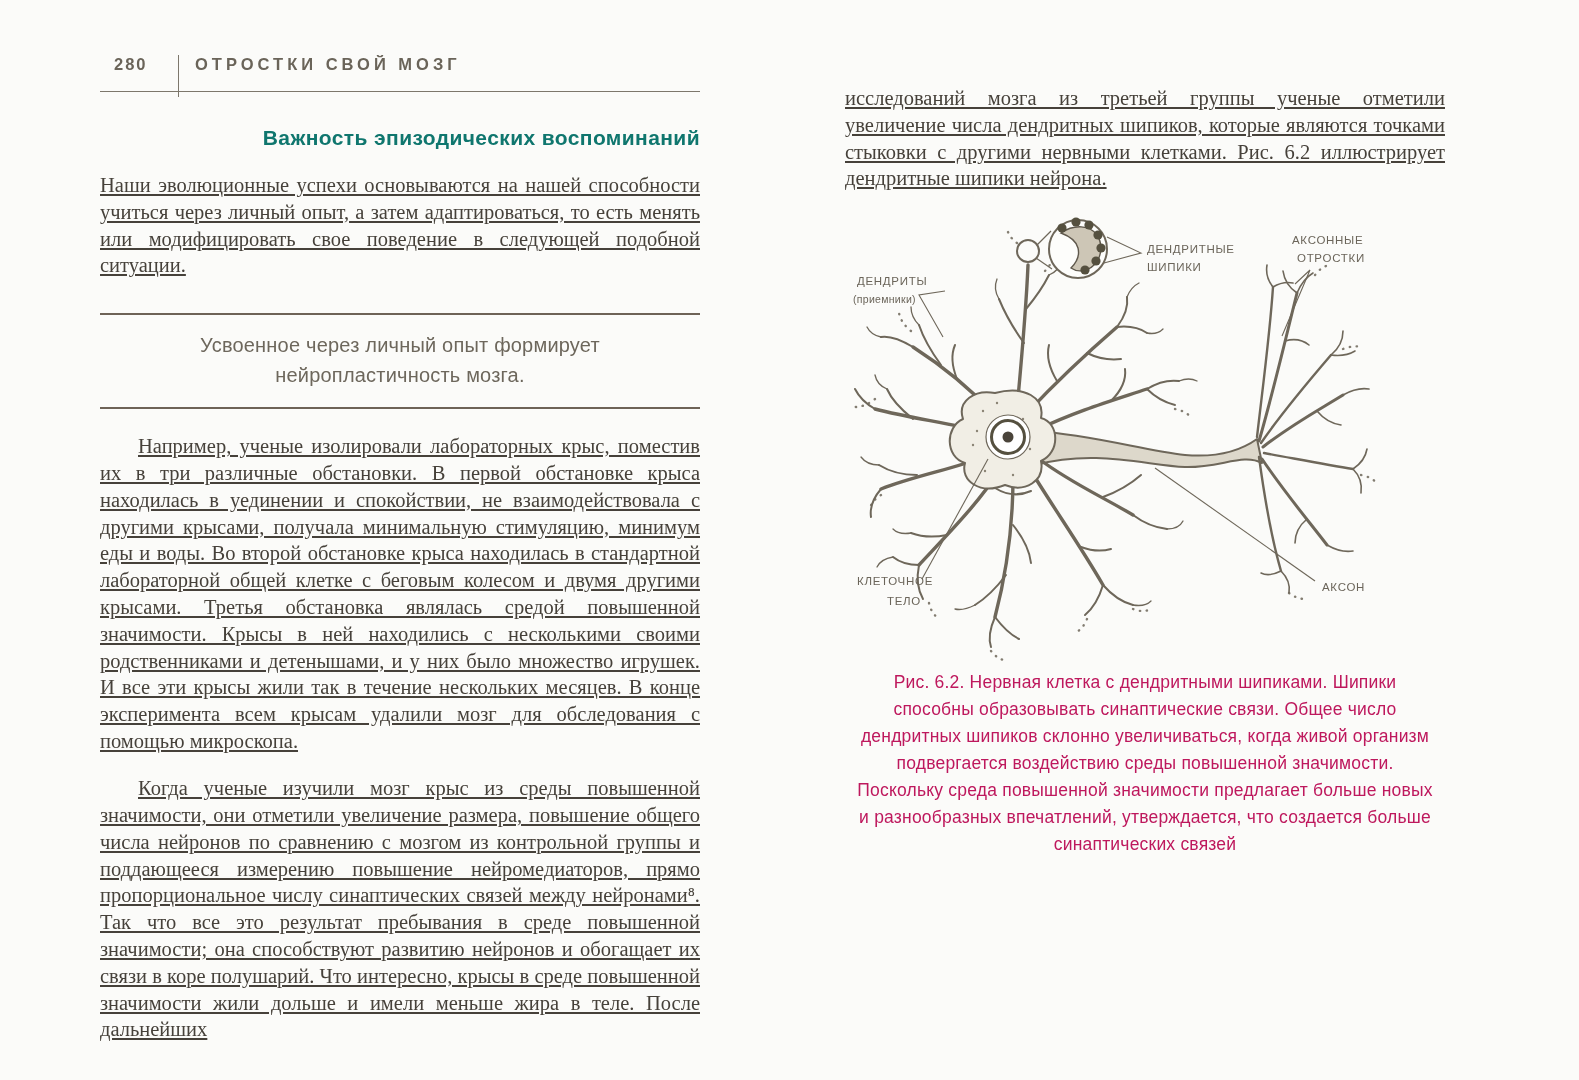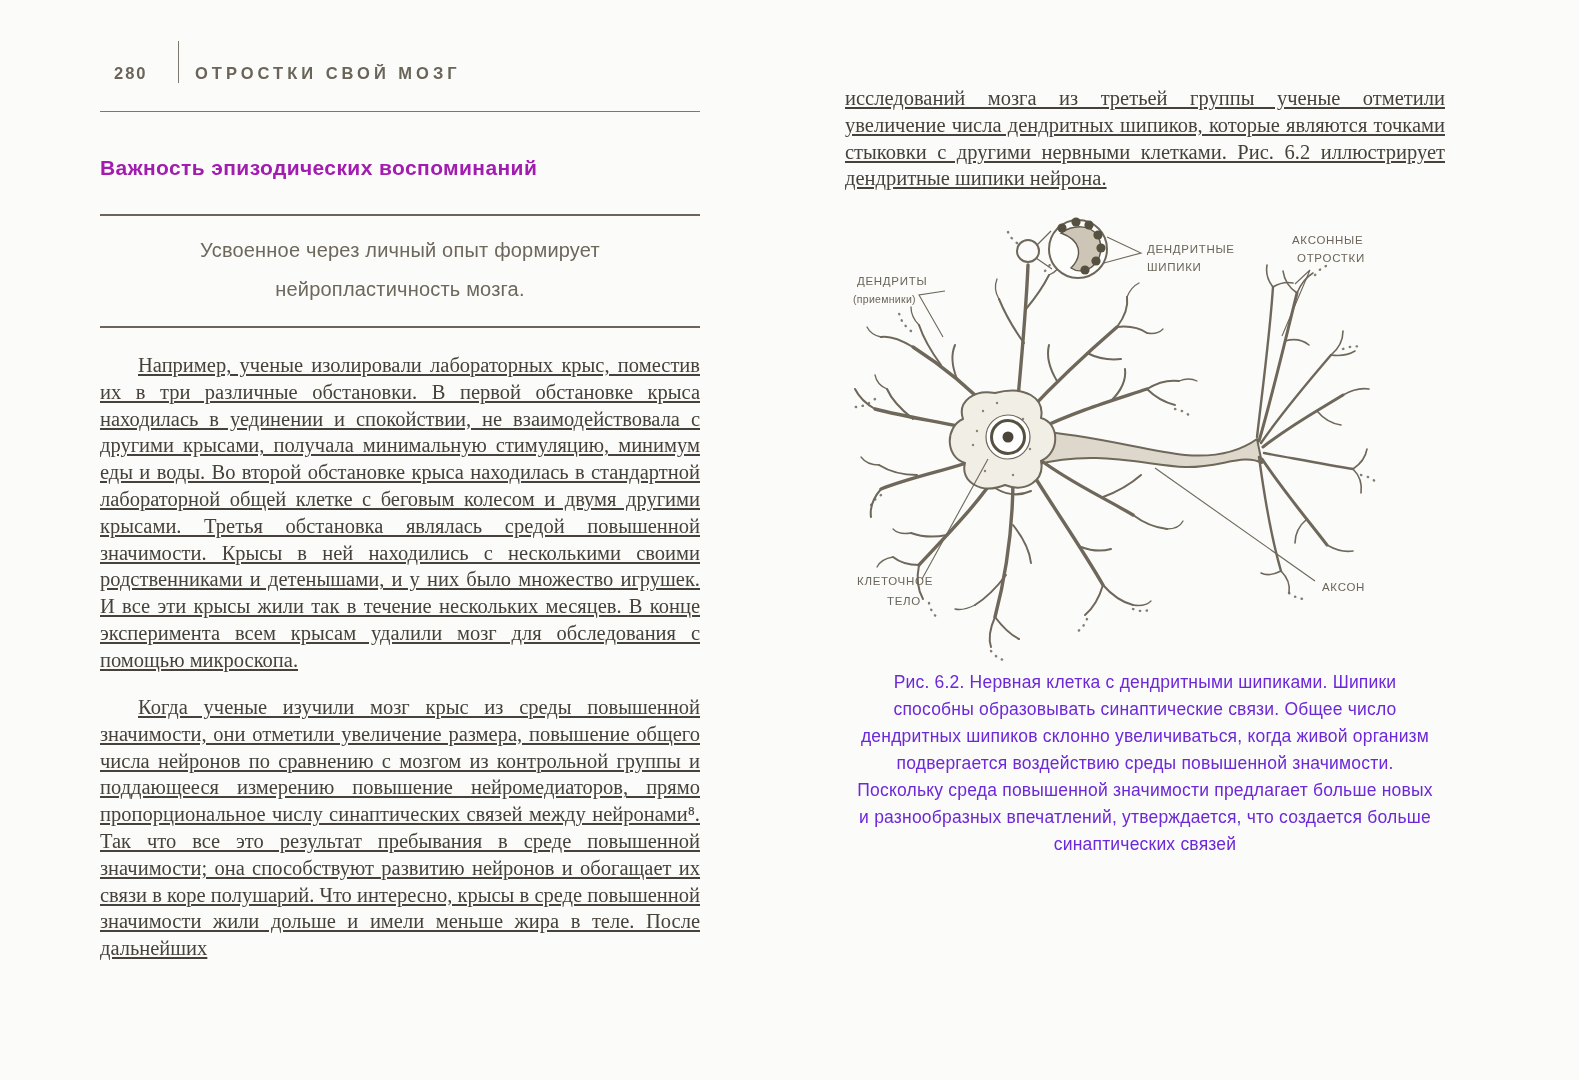--- a/index.html
+++ b/index.html
@@ -7,55 +7,55 @@
     width:1579px;height:1080px;position:relative;
     background:#fbfbf9;overflow:hidden;
     font-family:"Liberation Serif", serif;
     color:#46413a;
   }
   .page{position:absolute;top:55px;width:600px;}
   .page-left{left:100px;}
   .page-right{left:845px;}
 
   .page-header{
-    display:flex;align-items:flex-end;
+    display:flex;align-items:flex-start;
     border-bottom:1.5px solid #7d776c;
-    padding-bottom:28px;height:28px;
+    padding-bottom:8px;height:28px;
     font-family:"Liberation Sans", sans-serif;
     font-weight:600;font-size:16.5px;letter-spacing:4px;
     color:#6a6459;
   }
   .page-header.right{justify-content:flex-end;}
   .pgnum{padding:0 14px;letter-spacing:2px;}
   .vbar{width:1.5px;background:#7d776c;height:42px;margin:0 16px;}
 
   .section-heading{
-    margin-top:44px;text-align:left;
+    margin-top:34px;text-align:right;
     font-family:"Liberation Sans", sans-serif;
     font-weight:700;font-size:21px;letter-spacing:0.4px;
-    color:#a21caf;
+    color:#0f766e;
   }
   .body-par{
     margin-top:22px;font-size:20.5px;line-height:26.8px;
     text-align:justify;hyphens:none;text-decoration:underline;
   }
   .body-par.indent{text-indent:38px;margin-top:0;}
   .callout{
     margin-top:34px;border-top:2px solid #6e6357;border-bottom:2px solid #6e6357;
     padding:15px 10px 17px 10px;
   }
   .callout-text{
     max-width:450px;margin:0 auto;text-align:center;
     font-family:"Liberation Sans", sans-serif;font-weight:400;
-    font-size:20px;line-height:39px;color:#6d675c;letter-spacing:0.2px;
+    font-size:20px;line-height:30px;color:#6d675c;letter-spacing:0.2px;
   }
   .figure-caption{
     margin:4px auto 0 auto;max-width:578px;text-align:center;
     font-family:"Liberation Sans", sans-serif;font-weight:400;
-    font-size:17.5px;line-height:27px;color:#6d28d9;letter-spacing:0.2px;
+    font-size:17.5px;line-height:27px;color:#be185d;letter-spacing:0.2px;
   }
   .neuron-svg{display:block;margin-top:14px;}
   .neuron-svg text{
     font-family:"Liberation Sans", sans-serif;
     font-size:11.5px;letter-spacing:0.7px;fill:#6b655a;font-weight:500;
   }
   .neuron-svg text.small{font-size:10.5px;letter-spacing:0.3px;}
   .last-par{margin-top:44px;}
 </style>
 </head>
@@ -63,20 +63,21 @@
 
 <div class="page page-left">
   <div class="page-header">
     <span class="pgnum">280</span>
     <span class="vbar"></span>
     <span>ОТРОСТКИ СВОЙ МОЗГ</span>
   </div>
 
   <h2 class="section-heading">Важность эпизодических воспоминаний</h2>
 
+  <p class="body-par">Наши эволюционные успехи основываются на нашей способности учиться через личный опыт, а затем адаптироваться, то есть менять или модифицировать свое поведение в следующей подобной ситуации.</p>
 
   <div class="callout">
     <div class="callout-text">Усвоенное через личный опыт формирует нейропластичность мозга.</div>
   </div>
 
   <p class="body-par indent" style="margin-top:24px;">Например, ученые изолировали лабораторных крыс, поместив их в три различные обстановки. В первой обстановке крыса находилась в уединении и спокойствии, не взаимодействовала с другими крысами, получала минимальную стимуляцию, минимум еды и воды. Во второй обстановке крыса находилась в стандартной лабораторной общей клетке с беговым колесом и двумя другими крысами. Третья обстановка являлась средой повышенной значимости. Крысы в ней находились с несколькими своими родственниками и детенышами, и у них было множество игрушек. И все эти крысы жили так в течение нескольких месяцев. В конце эксперимента всем крысам удалили мозг для обследования с помощью микроскопа.</p>
   <p class="body-par indent">Когда ученые изучили мозг крыс из среды повышенной значимости, они отметили увеличение размера, повышение общего числа нейронов по сравнению с мозгом из контрольной группы и поддающееся измерению повышение нейромедиаторов, прямо пропорциональное числу синаптических связей между нейронами⁸. Так что все это результат пребывания в среде повышенной значимости; она способствуют развитию нейронов и обогащает их связи в коре полушарий. Что интересно, крысы в среде повышенной значимости жили дольше и имели меньше жира в теле. После дальнейших</p>
 </div>
 
 <div class="page page-right">

